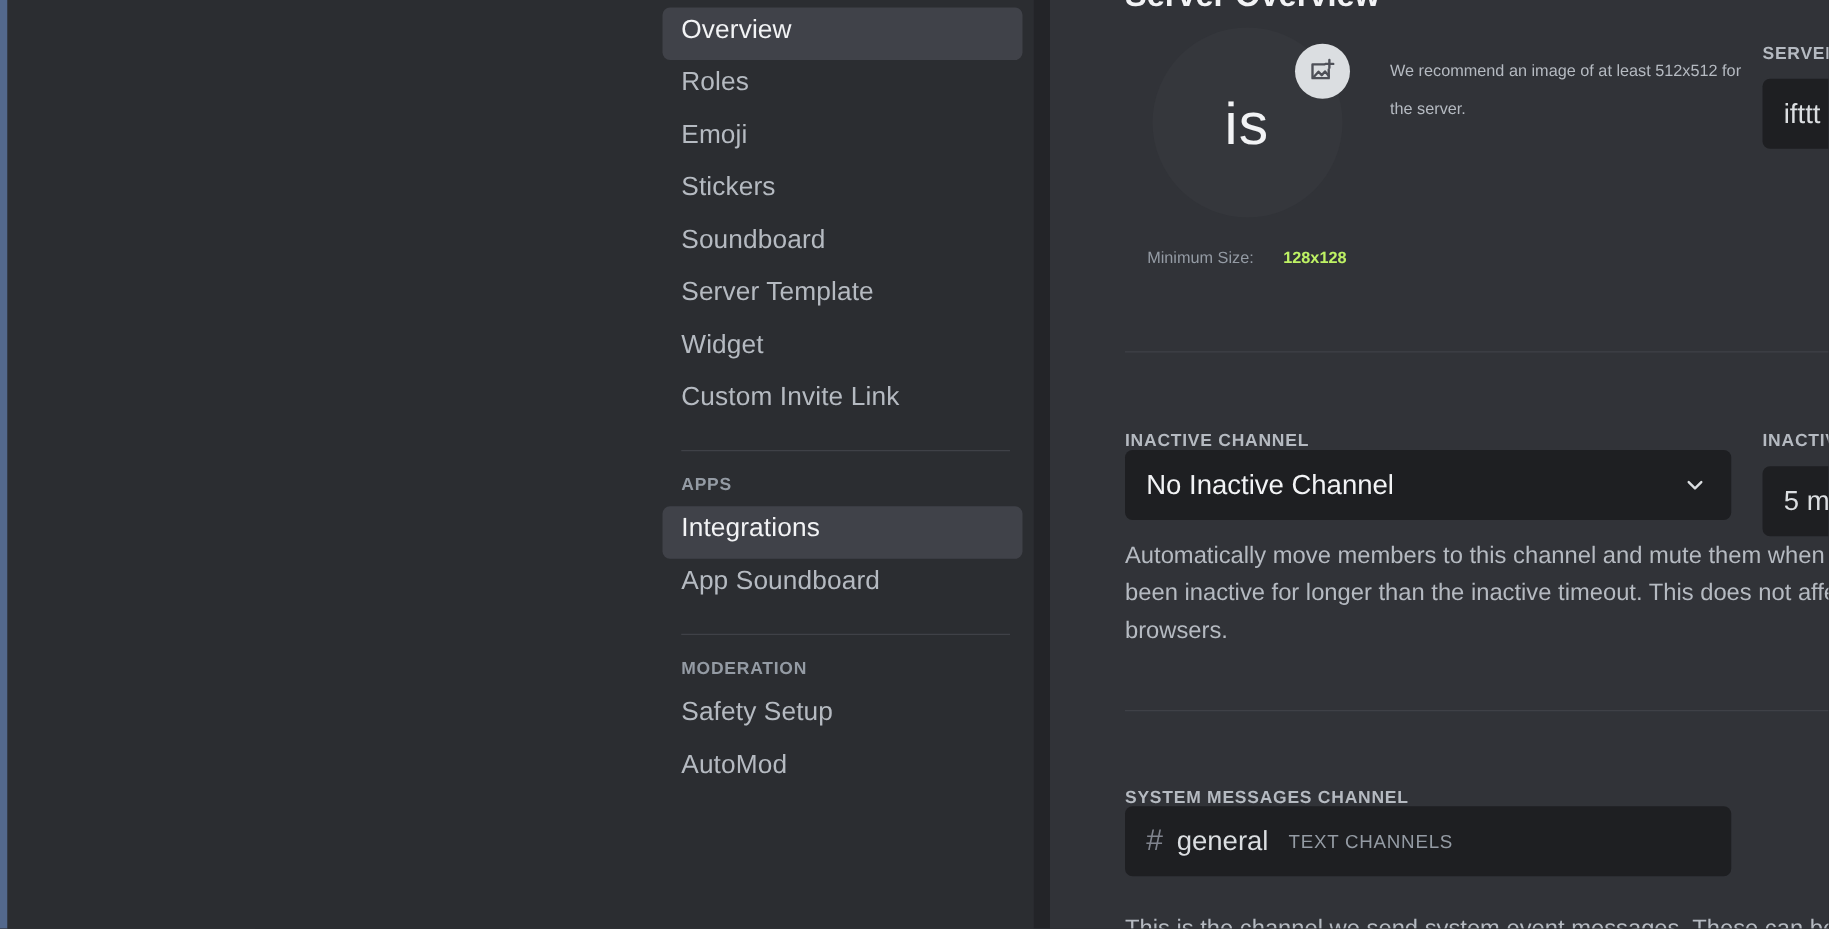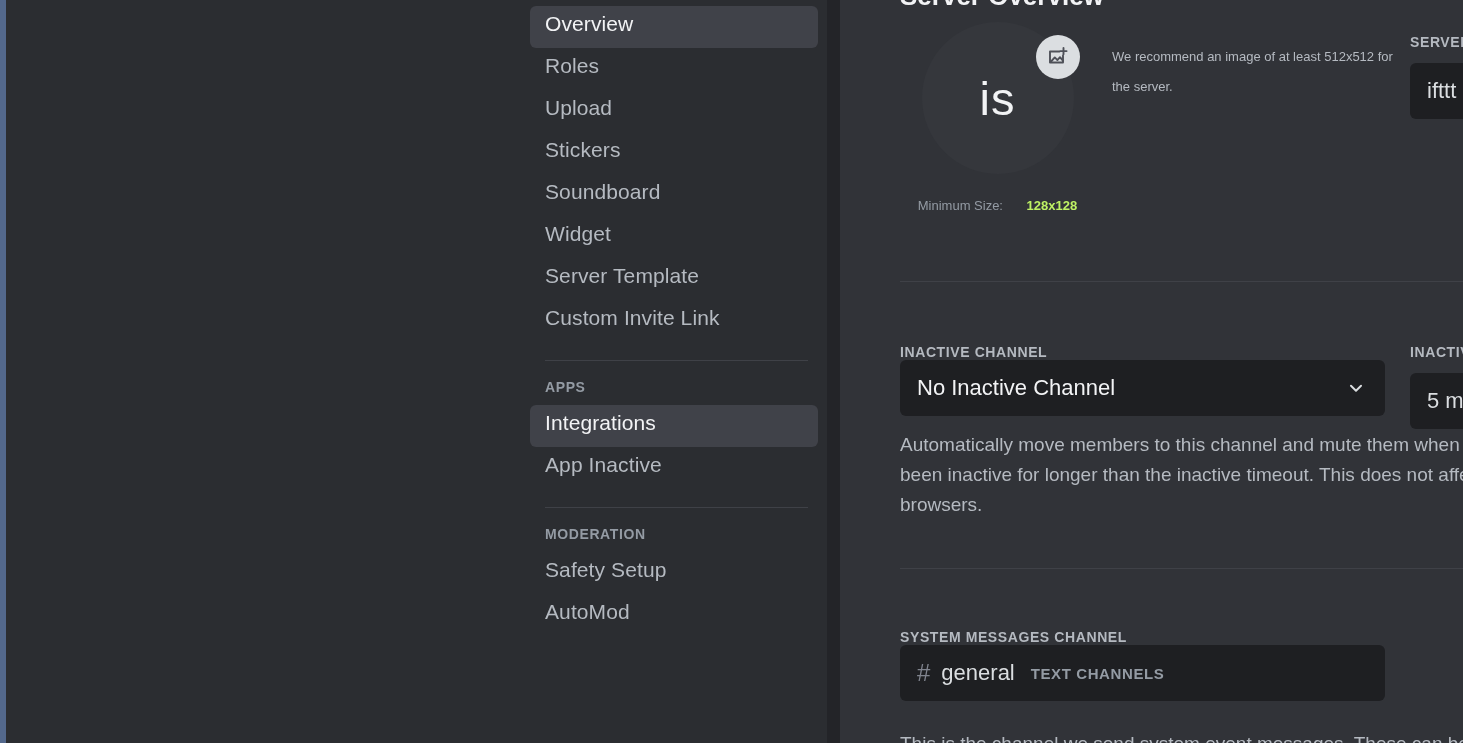--- a/index.html
+++ b/index.html
@@ -249,21 +249,21 @@
     font-size: 24px;
     margin-right: 11px;
   }
   .channel-pill .cname {
     color: #dbdee1;
     font-size: 22px;
   }
   .channel-pill .ctype {
     color: #949ba4;
     font-size: 15px;
-    font-weight: bold;
+    font-weight: normal;
     letter-spacing: .6px;
     margin-left: 16px;
     text-transform: uppercase;
   }
 
   
   .right-col2 {
     position: absolute;
     left: 570px; top: 344px;
     width: 260px;
@@ -291,47 +291,47 @@
   <nav class="sidebar">
     <div class="sidebar-inner">
 
       <div class="nav-item active">
         <span>Overview</span>
       </div>
       <div class="nav-item">
         <span>Roles</span>
       </div>
       <div class="nav-item">
-        <span>Upload</span>
+        <span>Emoji</span>
       </div>
       <div class="nav-item">
         <span>Stickers</span>
       </div>
       <div class="nav-item">
         <span>Soundboard</span>
       </div>
       <div class="nav-item">
+        <span>Server Template</span>
+      </div>
+      <div class="nav-item">
         <span>Widget</span>
-      </div>
-      <div class="nav-item">
-        <span>Server Template</span>
       </div>
       <div class="nav-item">
         <span>Custom Invite Link</span>
       </div>
 
       <div class="nav-sep"></div>
 
       <div class="nav-header">APPS</div>
 
       <div class="nav-item active">
         <span>Integrations</span>
       </div>
       <div class="nav-item">
-        <span>App Inactive</span>
+        <span>App Soundboard</span>
       </div>
 
       <div class="nav-sep"></div>
 
       <div class="nav-header">MODERATION</div>
 
       <div class="nav-item">
         <span>Safety Setup</span>
       </div>
       <div class="nav-item">

